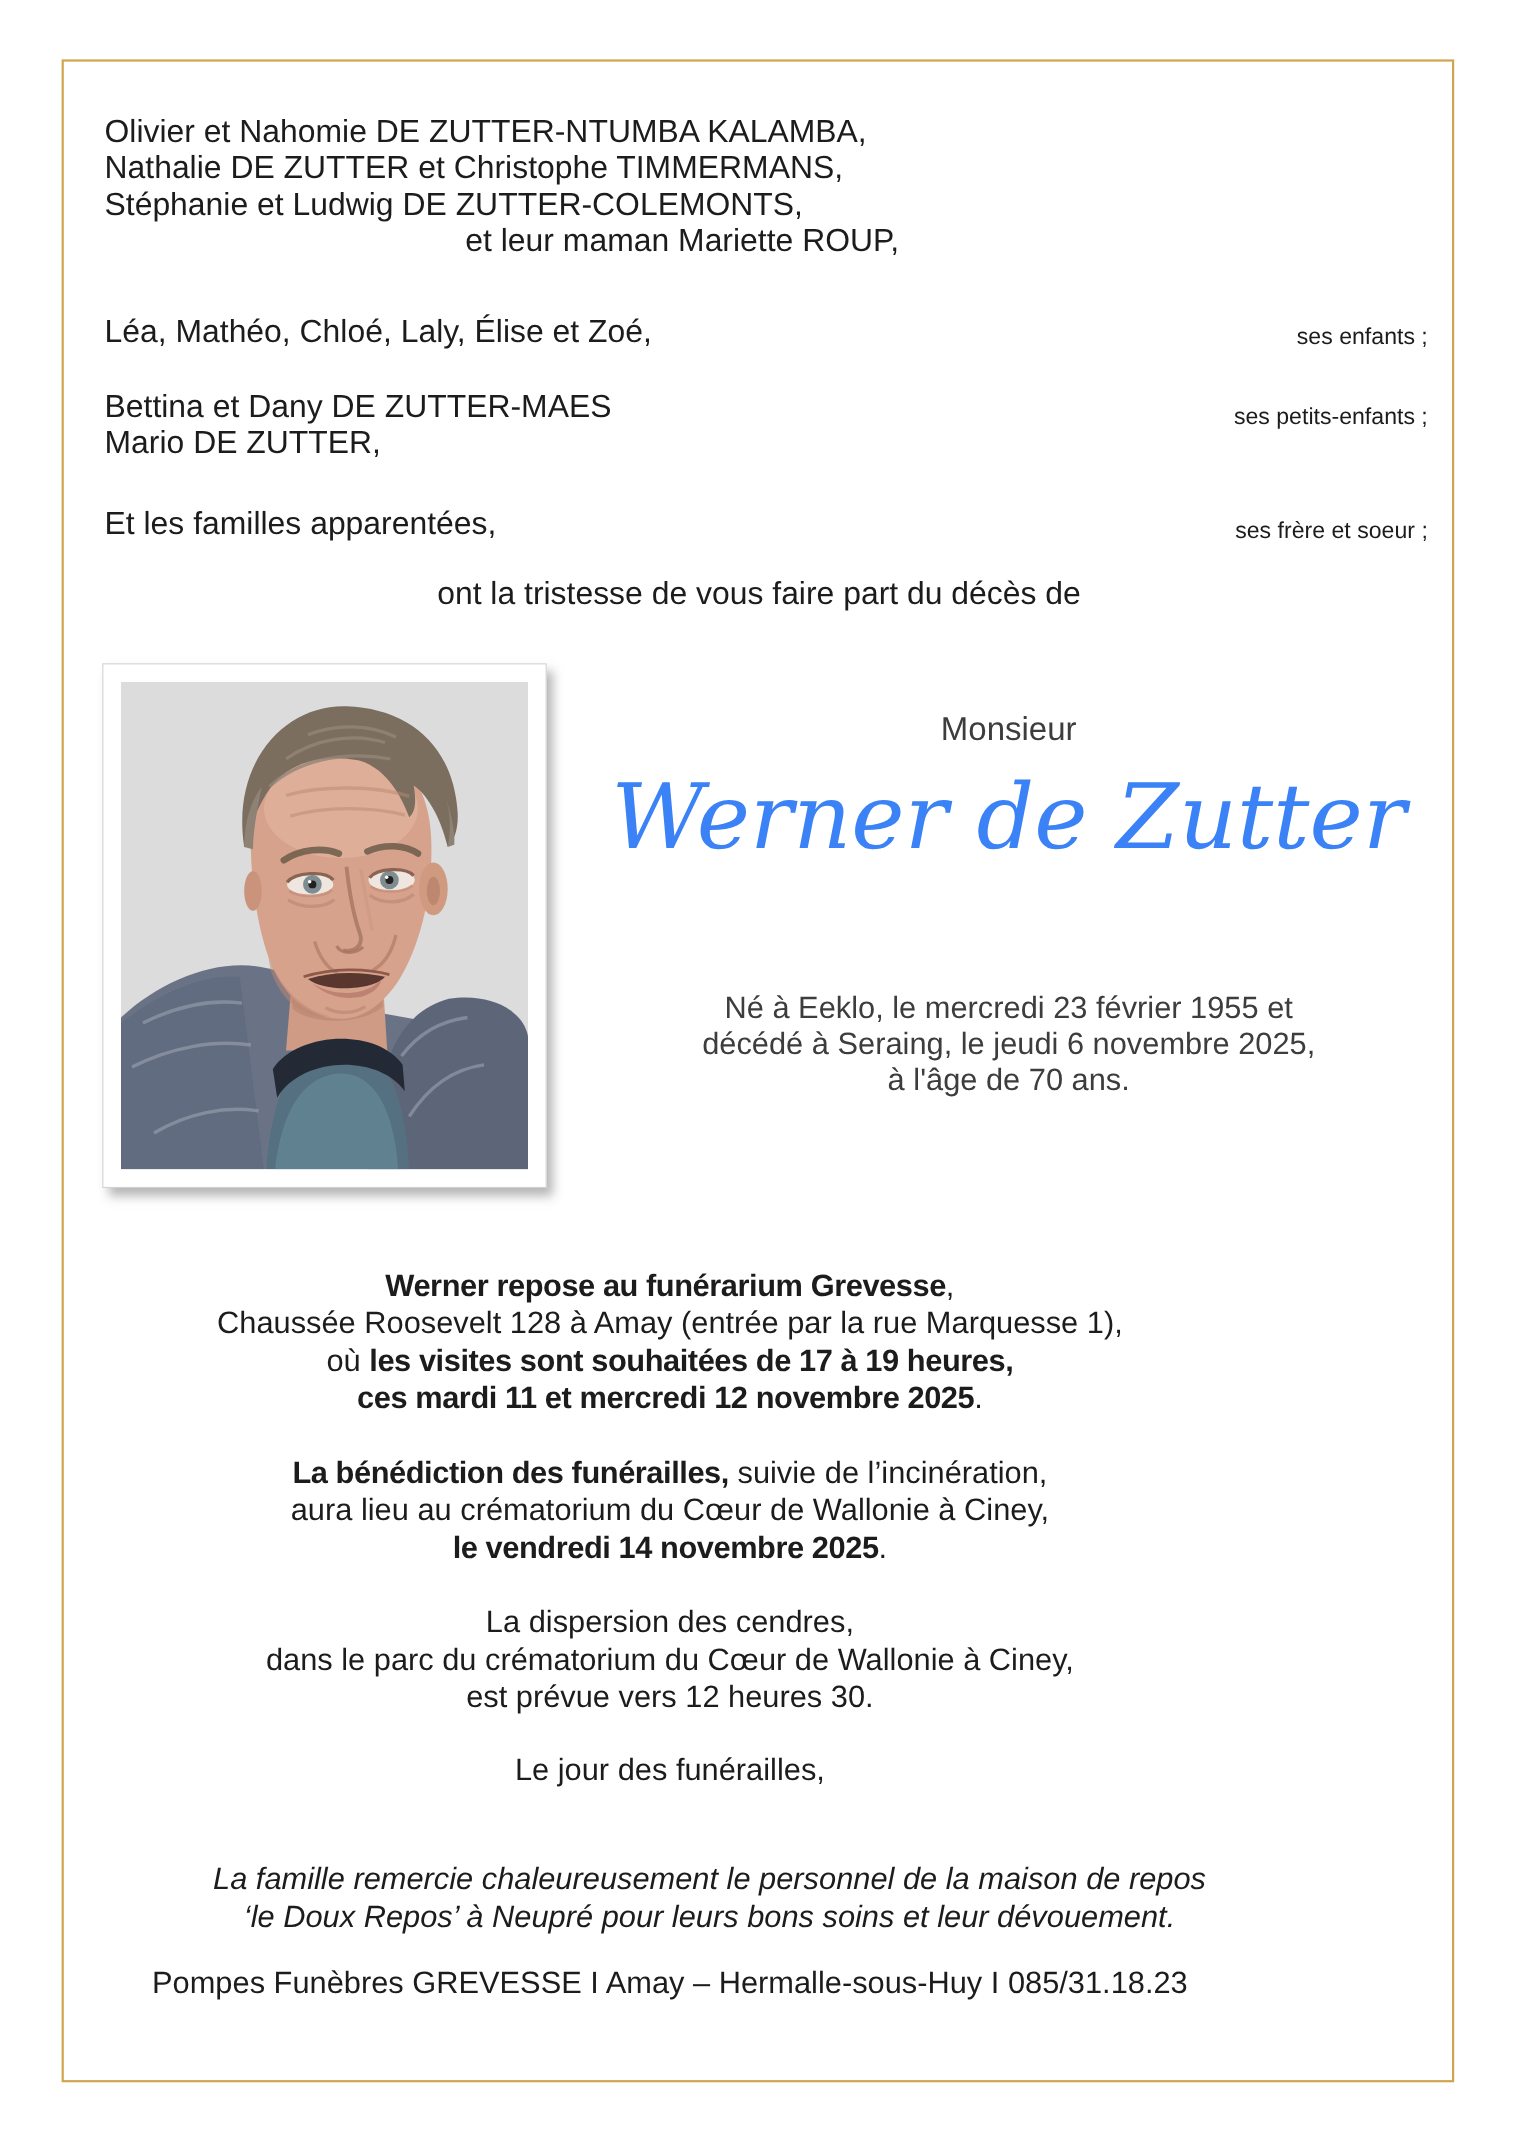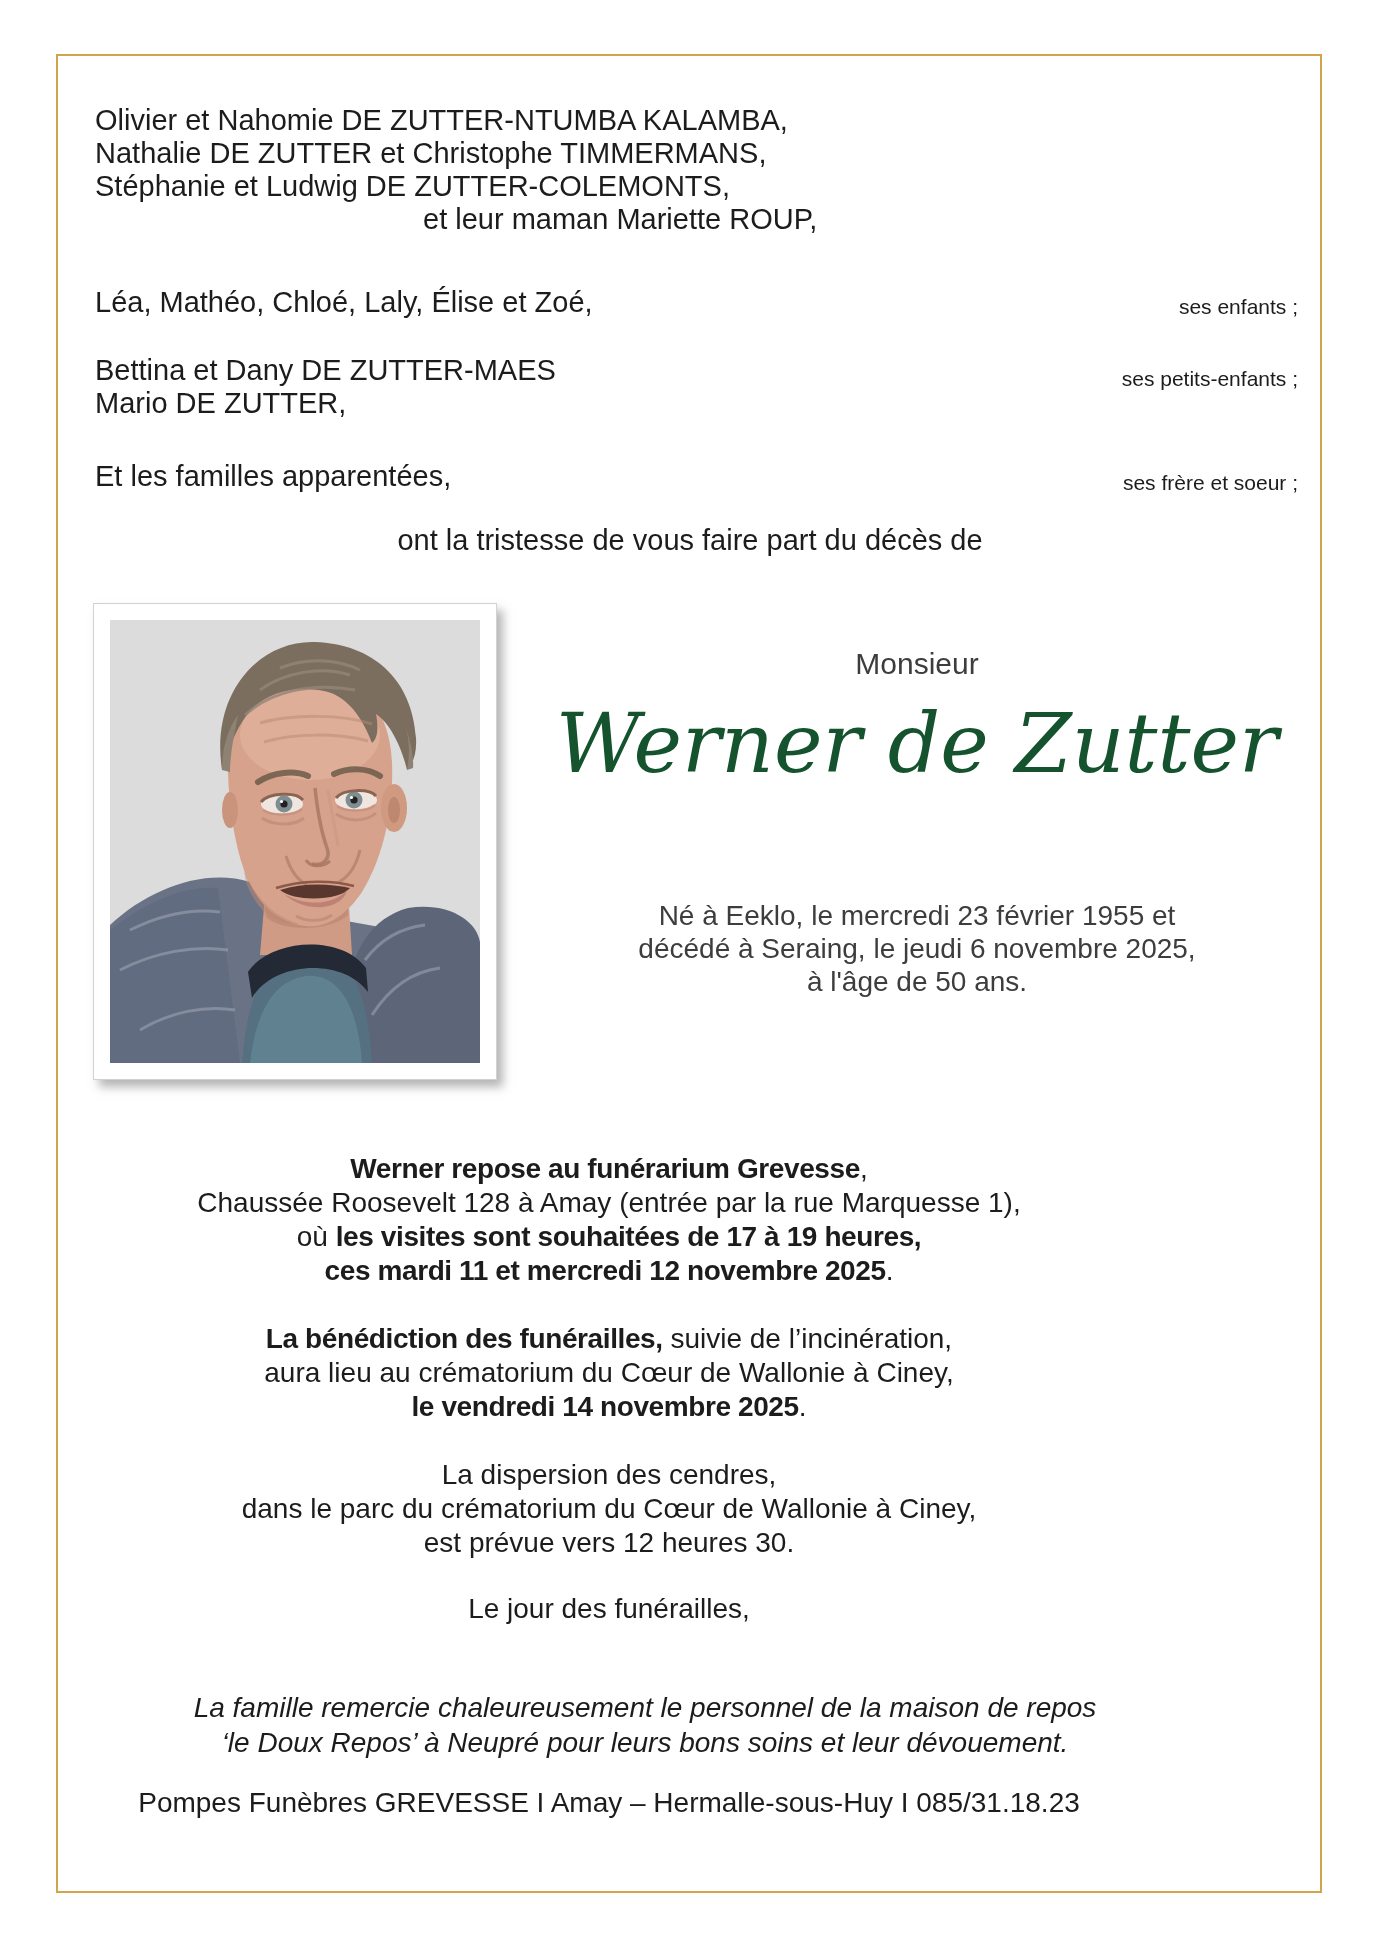--- a/index.html
+++ b/index.html
@@ -25,21 +25,21 @@
   .para{left:58px;width:1102px;text-align:center;font-size:28px;line-height:34px;}
   .para .b{font-weight:bold;letter-spacing:-0.4px;}
   .indent{padding-left:328px;}
   #deceased-col{position:absolute;left:512px;top:603px;width:810px;text-align:center;}
   #monsieur{position:absolute;left:0;top:44px;width:100%;font-size:30px;color:#3d3d3d;}
   #deceased-name{
     position:absolute;left:0;top:86px;width:100%;
     font-family:"DejaVu Serif", serif;
     font-style:italic;
     font-size:82px;line-height:110px;
-    color:#14532d;
+    color:#3b82f6;
     white-space:nowrap;
   }
   #birth-death{position:absolute;left:0;top:296px;width:100%;font-size:28px;line-height:33px;color:#3d3d3d;}
   #photo-frame{
     position:absolute;left:93px;top:603px;
     width:370px;height:443px;
     background:#ffffff;
     padding:16px;
     border:1px solid #d2d2d2;
     box-shadow:6px 7px 9px rgba(110,110,110,0.5);
@@ -162,21 +162,21 @@
       <path d="M134,250 C145,278 165,298 190,304 C165,306 146,290 136,262 Z" fill="#bd8772" opacity="0.5"></path>
     </svg>
   </div>
 
   <div id="deceased-col">
     <div id="monsieur">Monsieur</div>
     <div id="deceased-name">Werner de Zutter</div>
     <div id="birth-death">
       <div>Né à Eeklo, le mercredi 23 février 1955 et</div>
       <div>décédé à Seraing, le jeudi 6 novembre 2025,</div>
-      <div>à l'âge de 50 ans.</div>
+      <div>à l'âge de 70 ans.</div>
     </div>
   </div>
 
   <div class="abs para" style="top:1152px;">
     <div><span class="b">Werner repose au funérarium Grevesse</span><span>,</span></div>
     <div>Chaussée Roosevelt 128 à Amay (entrée par la rue Marquesse 1),</div>
     <div><span>où </span><span class="b">les visites sont souhaitées de 17 à 19 heures,</span></div>
     <div><span class="b">ces mardi 11 et mercredi 12 novembre 2025</span><span>.</span></div>
   </div>
 

